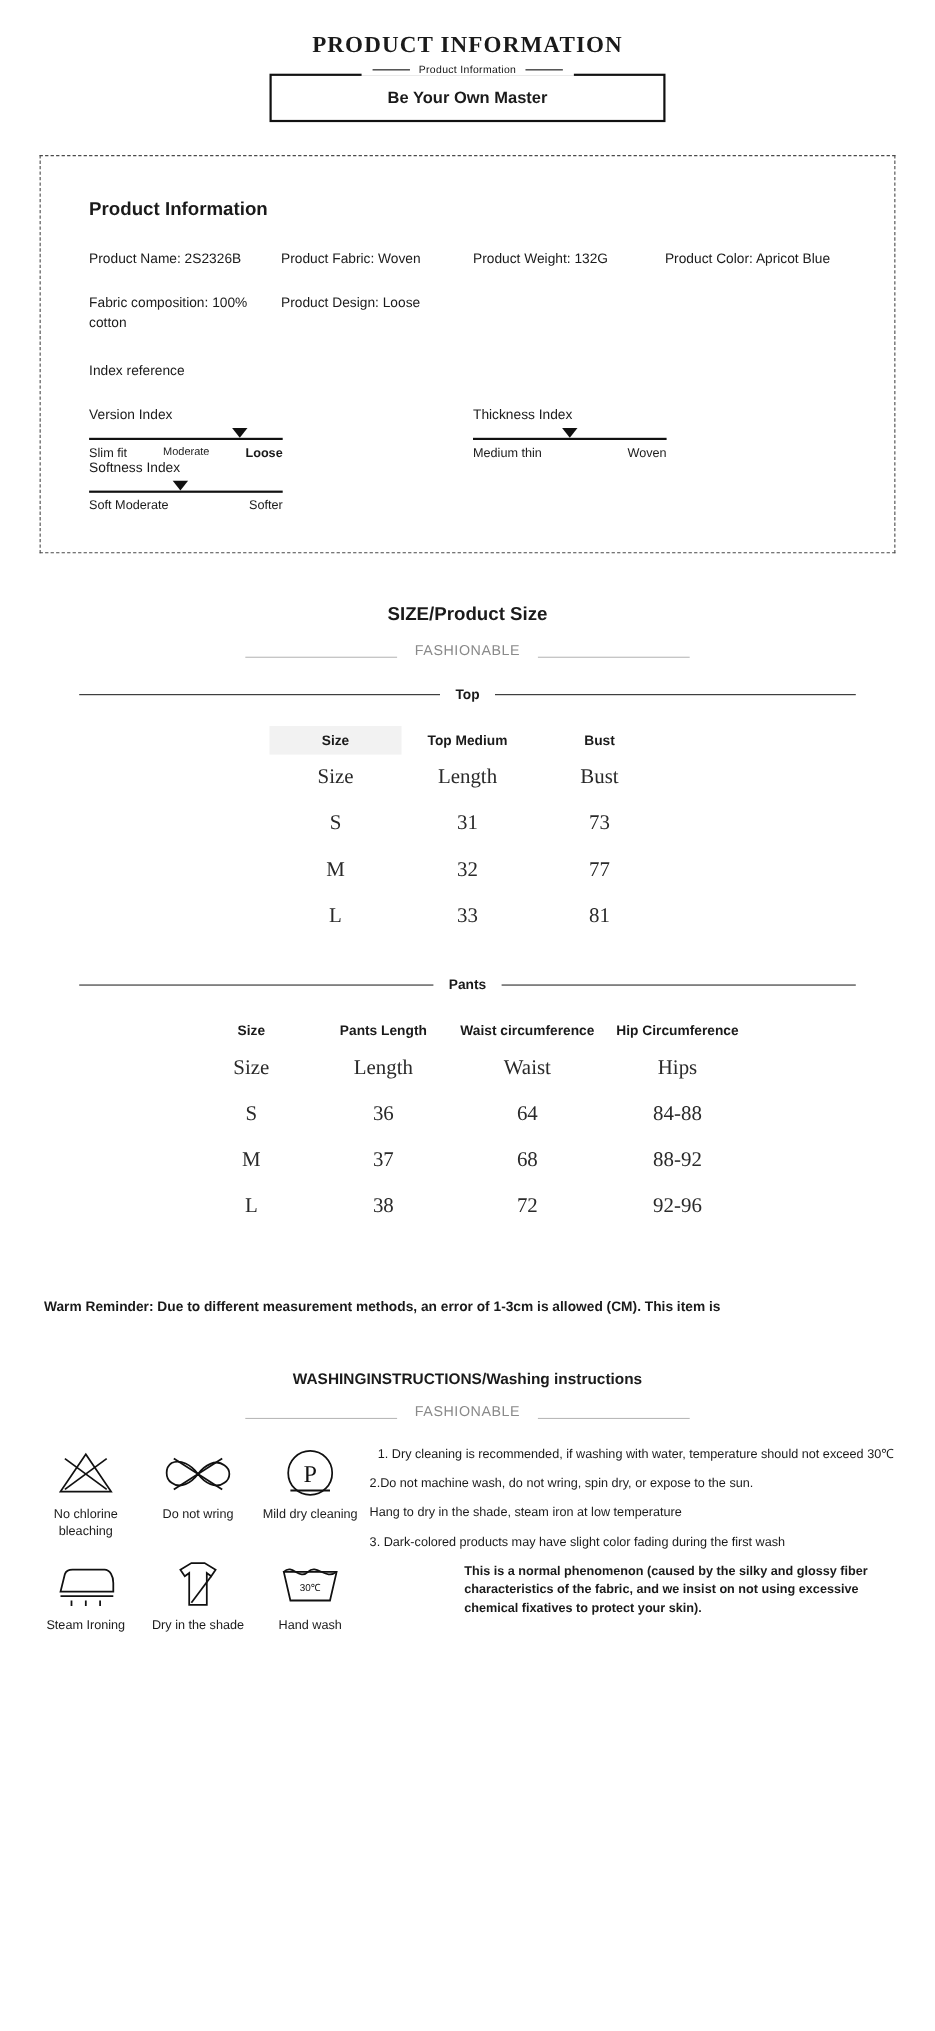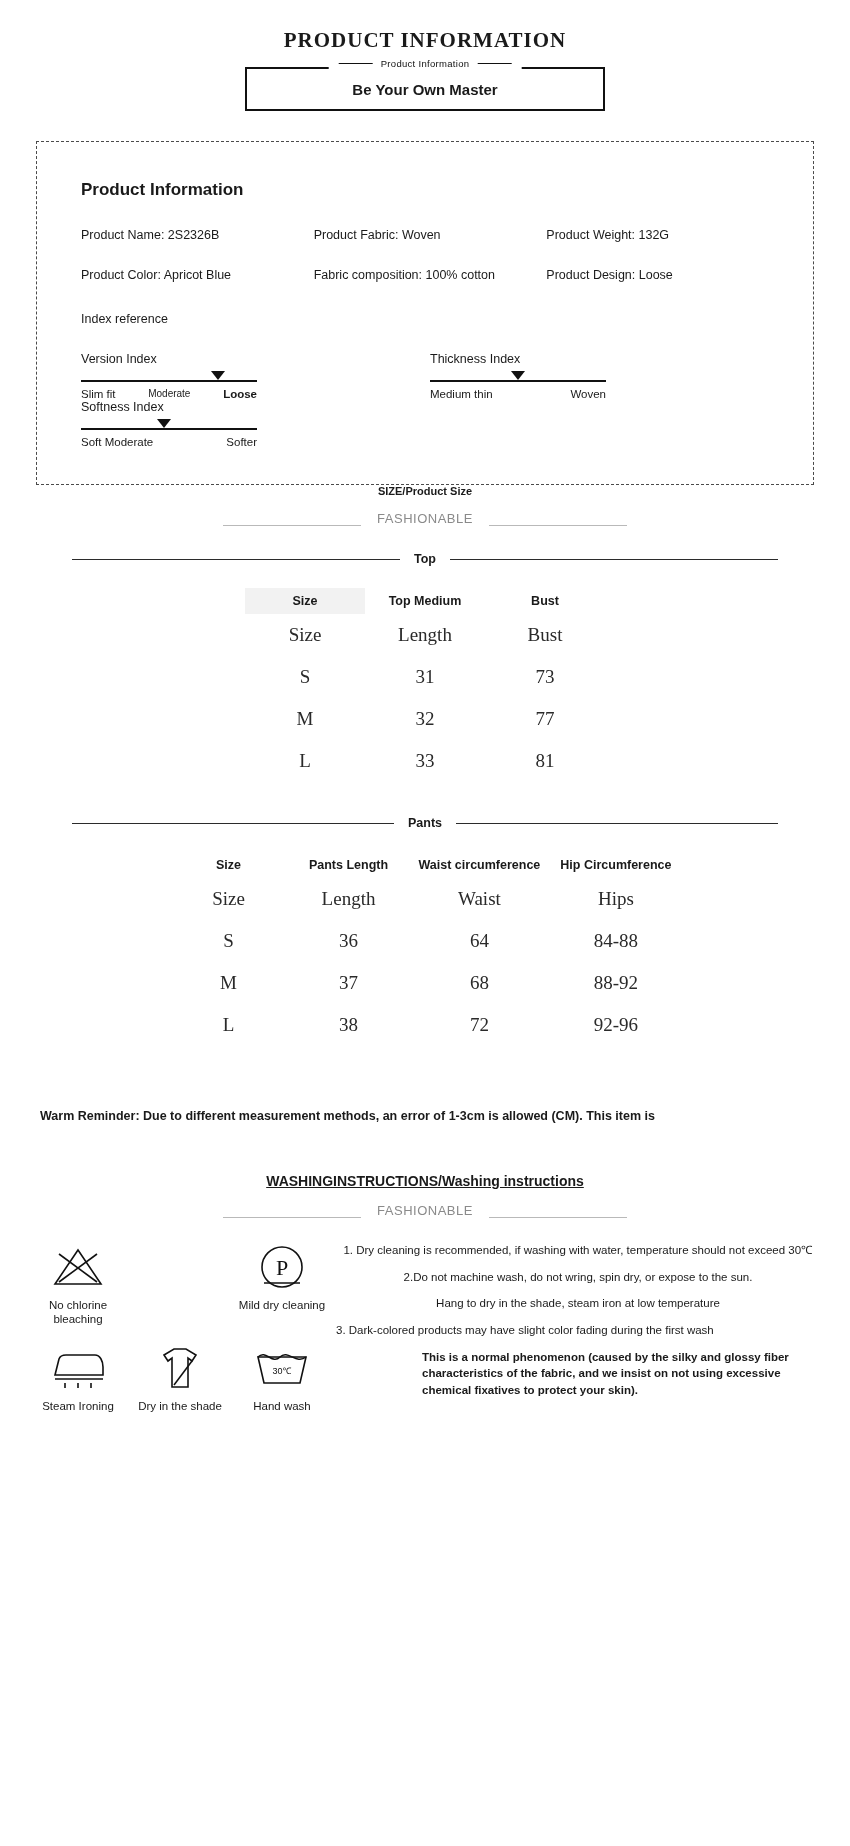--- a/index.html
+++ b/index.html
@@ -60,21 +60,21 @@
     border: 1px dashed #4a4a4a;
     padding: 38px 44px 36px;
   }
   .info-heading {
     font-size: 17px;
     font-weight: 700;
     margin: 0 0 26px 0;
   }
   .info-grid {
     display: grid;
-    grid-template-columns: 1fr 1fr 1fr;
+    grid-template-columns: 1fr 1fr 1fr 1fr;
     row-gap: 22px;
     column-gap: 10px;
     font-size: 12.5px;
   }
   .info-cell { line-height: 1.45; }
   .index-ref { font-size: 12.5px; margin: 28px 0 0 0; }
 
   .index-grid {
     display: grid;
     grid-template-columns: 1fr 1fr;
@@ -100,22 +100,23 @@
     margin-top: 6px;
     font-size: 11.5px;
   }
   .idx-labels.three { }
   .idx-labels .mid { font-size: 10px; }
   .idx-labels .strong { font-weight: 700; }
 
   
   .size-head {
     text-align: center;
-    font-size: 11px;
+    font-size: 17px;
     font-weight: 700;
+    margin-top: 46px;
   }
   .sub-rule-row {
     display: flex;
     align-items: flex-end;
     justify-content: center;
     gap: 16px;
     margin-top: 14px;
   }
   .sub-rule-row .rule { width: 138px; height: 1px; background: #b9b9b9; }
   .fashionable { font-size: 13px; color: #8a8a8a; letter-spacing: .5px; }
@@ -159,41 +160,40 @@
     line-height: 2.3;
   }
   .reminder .line2 { display:block; margin-left: 28px; }
 
   
   .wash-head {
     text-align: center;
     font-size: 14px;
     font-weight: 700;
     margin-top: 42px;
-    text-decoration: underline;
   }
   .wash-body {
     display: flex;
     margin: 22px 30px 0;
     gap: 6px;
   }
   .icon-col { width: 300px; flex: 0 0 300px; }
   .icon-row {
     display: flex;
     justify-content: space-between;
     margin-bottom: 14px;
   }
   .icon-item { width: 96px; text-align: center; }
   .icon-item .glyph { height: 54px; display:flex; align-items:center; justify-content:center; }
   .icon-item .cap { font-size: 11.5px; font-weight: 400; margin-top: 4px; line-height: 1.25; }
 
   .wash-text { flex: 1; padding-top: 2px; }
   .wash-text p { margin: 0 0 10px 0; font-size: 11.5px; line-height: 1.45; }
   .wash-text p.c { text-align: center; }
-  .wash-text p.r { text-align: center; }
+  .wash-text p.r { text-align: left; }
   .wash-text p.b { font-weight: 700; }
   .wash-text p.indent { padding-left: 86px; }
 </style>
 </head>
 <body>
 
 <div class="page">
 
   <div class="main-title">PRODUCT INFORMATION</div>
 
@@ -374,20 +374,30 @@
           <div class="glyph">
             <svg width="54" height="42" viewBox="0 0 54 42">
               <polygon points="27,4 50,38 4,38" fill="none" stroke="#111" stroke-width="1.6"></polygon>
               <line x1="8" y1="8" x2="46" y2="36" stroke="#111" stroke-width="1.6"></line>
               <line x1="46" y1="8" x2="8" y2="36" stroke="#111" stroke-width="1.6"></line>
             </svg>
           </div>
           <div class="cap">No chlorine bleaching</div>
         </div>
 
+        <div class="icon-item">
+          <div class="glyph">
+            <svg width="64" height="42" viewBox="0 0 64 42">
+              <path d="M8,12 C2,16 2,26 8,30 C16,36 26,30 32,22 C38,14 48,8 56,14 C62,18 62,26 56,30 C48,36 38,30 32,22 C26,14 16,8 8,12 Z" fill="none" stroke="#111" stroke-width="1.6"></path>
+              <line x1="10" y1="8" x2="54" y2="36" stroke="#111" stroke-width="1.6"></line>
+              <line x1="54" y1="8" x2="10" y2="36" stroke="#111" stroke-width="1.6"></line>
+            </svg>
+          </div>
+          <div class="cap">Do not wring</div>
+        </div>
 
         <div class="icon-item">
           <div class="glyph">
             <svg width="48" height="48" viewBox="0 0 48 48">
               <circle cx="24" cy="24" r="20" fill="none" stroke="#111" stroke-width="1.6"></circle>
               <text x="24" y="32" text-anchor="middle" font-family="Liberation Serif, serif" font-size="22" fill="#111">P</text>
               <line x1="6" y1="40" x2="42" y2="40" stroke="#111" stroke-width="1.6"></line>
             </svg>
           </div>
           <div class="cap">Mild dry cleaning</div>

